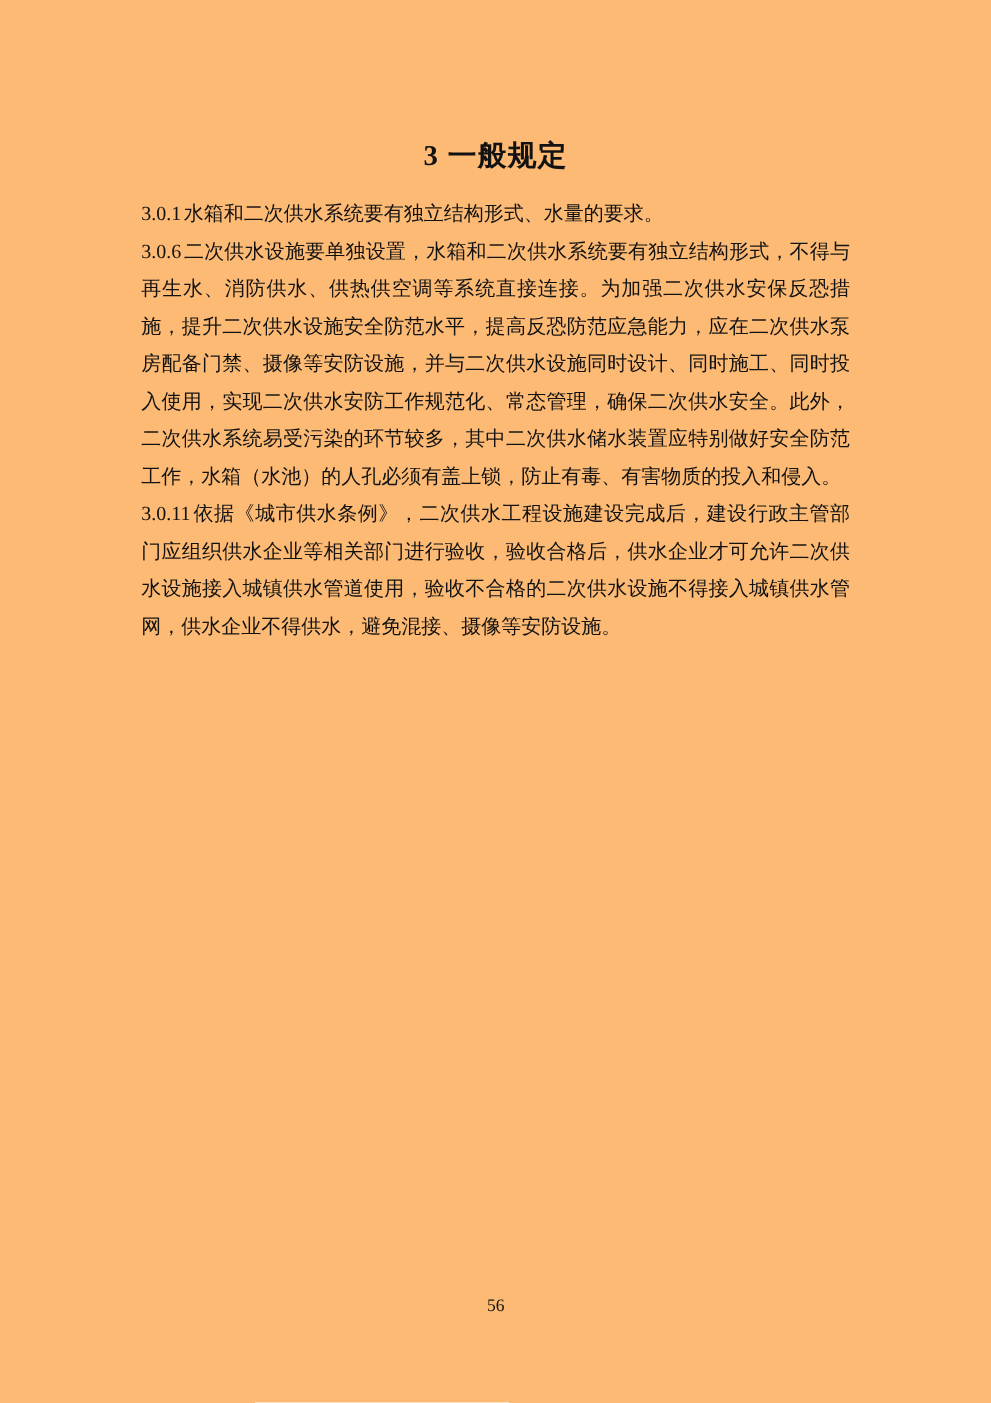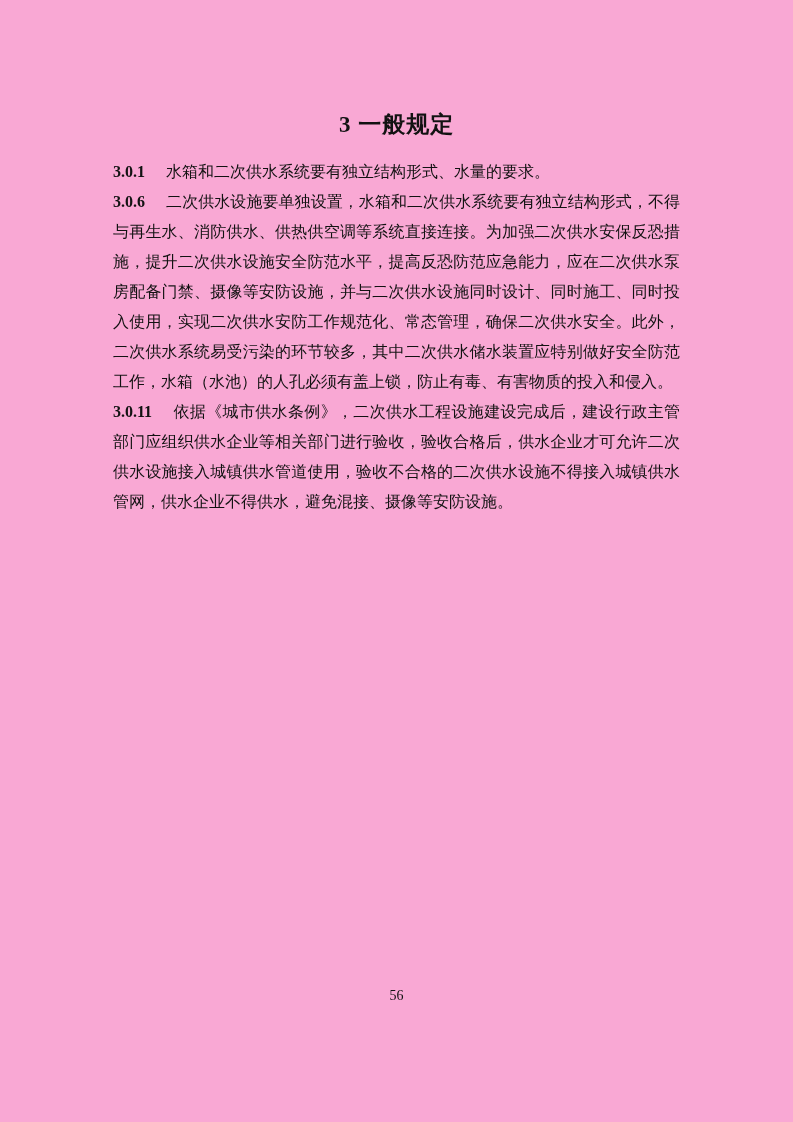--- a/index.html
+++ b/index.html
@@ -1,21 +1,21 @@
 <!DOCTYPE html>
 <html><head>
 <meta charset="utf-8">
 <style>
   * { margin: 0; padding: 0; box-sizing: border-box; }
   html, body { background: #ffffff; }
   .page {
     position: relative;
     width: 793px;
     height: 1122px;
-    background: #f9a8d4;
+    background: #fdba74;
     font-family: "Liberation Serif", "DejaVu Serif", serif;
     color: #121212;
     overflow: hidden;
   }
   .title {
     position: absolute;
     top: 110px;
     left: 113px;
     width: 567px;
     text-align: center;
@@ -30,26 +30,26 @@
     left: 113px;
     width: 567px;
     font-size: 16px;
     line-height: 30px;
   }
   .section {
     text-align: justify;
     margin: 0;
   }
   .section .num {
-    font-weight: 700;
-    margin-right: 21px;
+    font-weight: 400;
+    margin-right: 2px;
   }
   .page-num {
     position: absolute;
-    top: 986px;
+    top: 1036px;
     left: 0;
     width: 100%;
     text-align: center;
     font-size: 14px;
     line-height: 20px;
   }
 </style>
 </head>
 <body>
 

